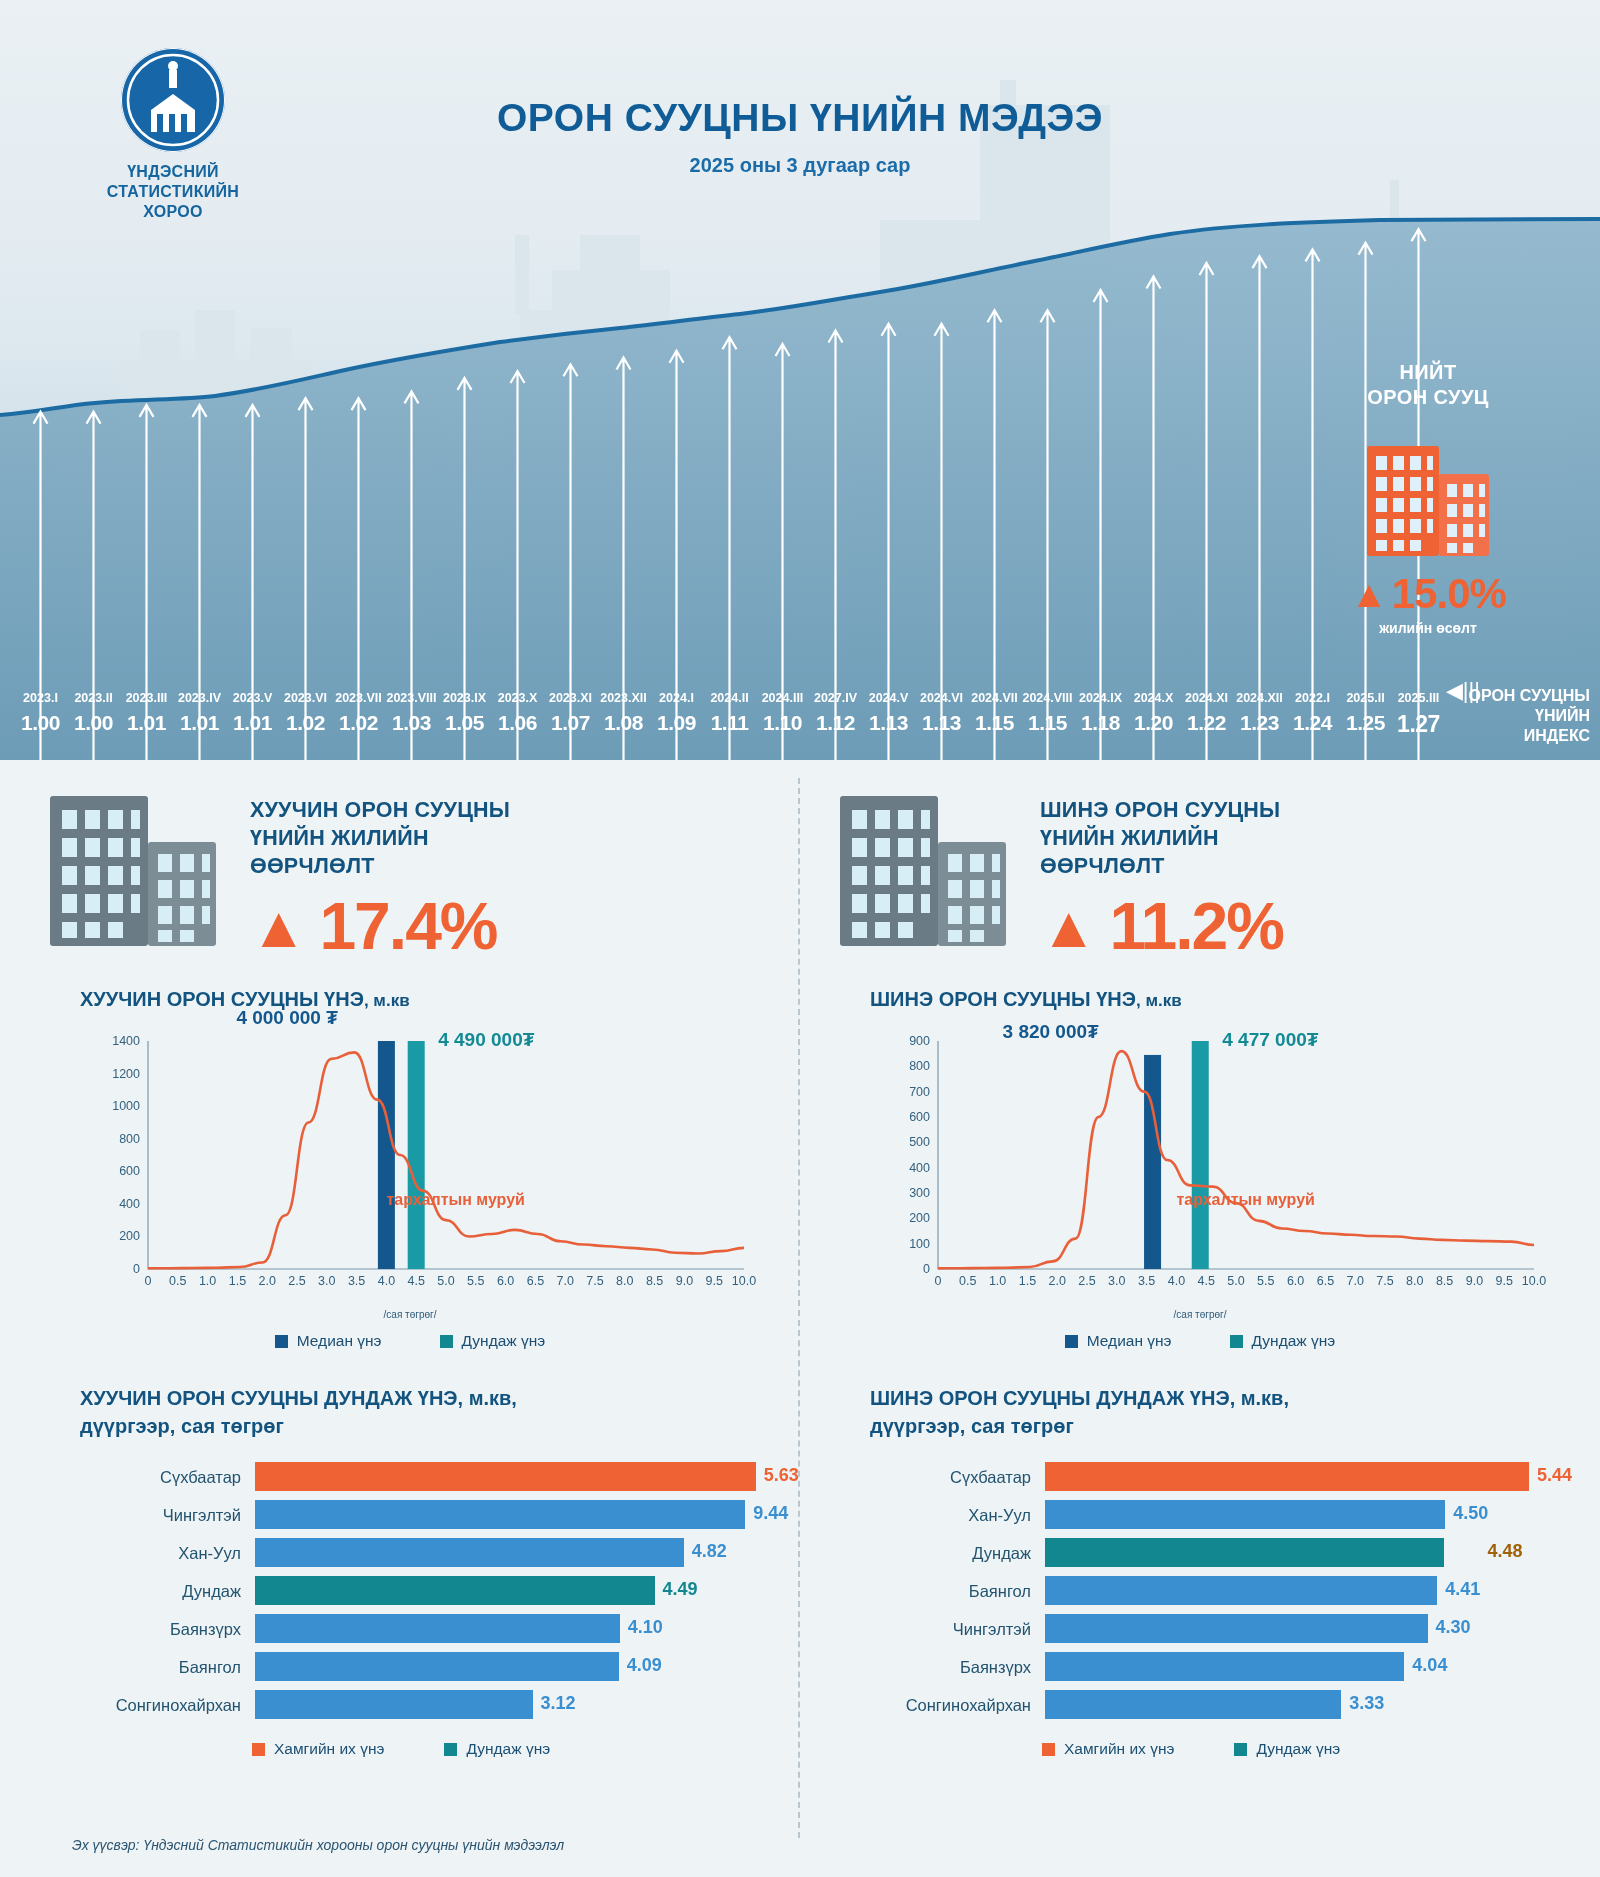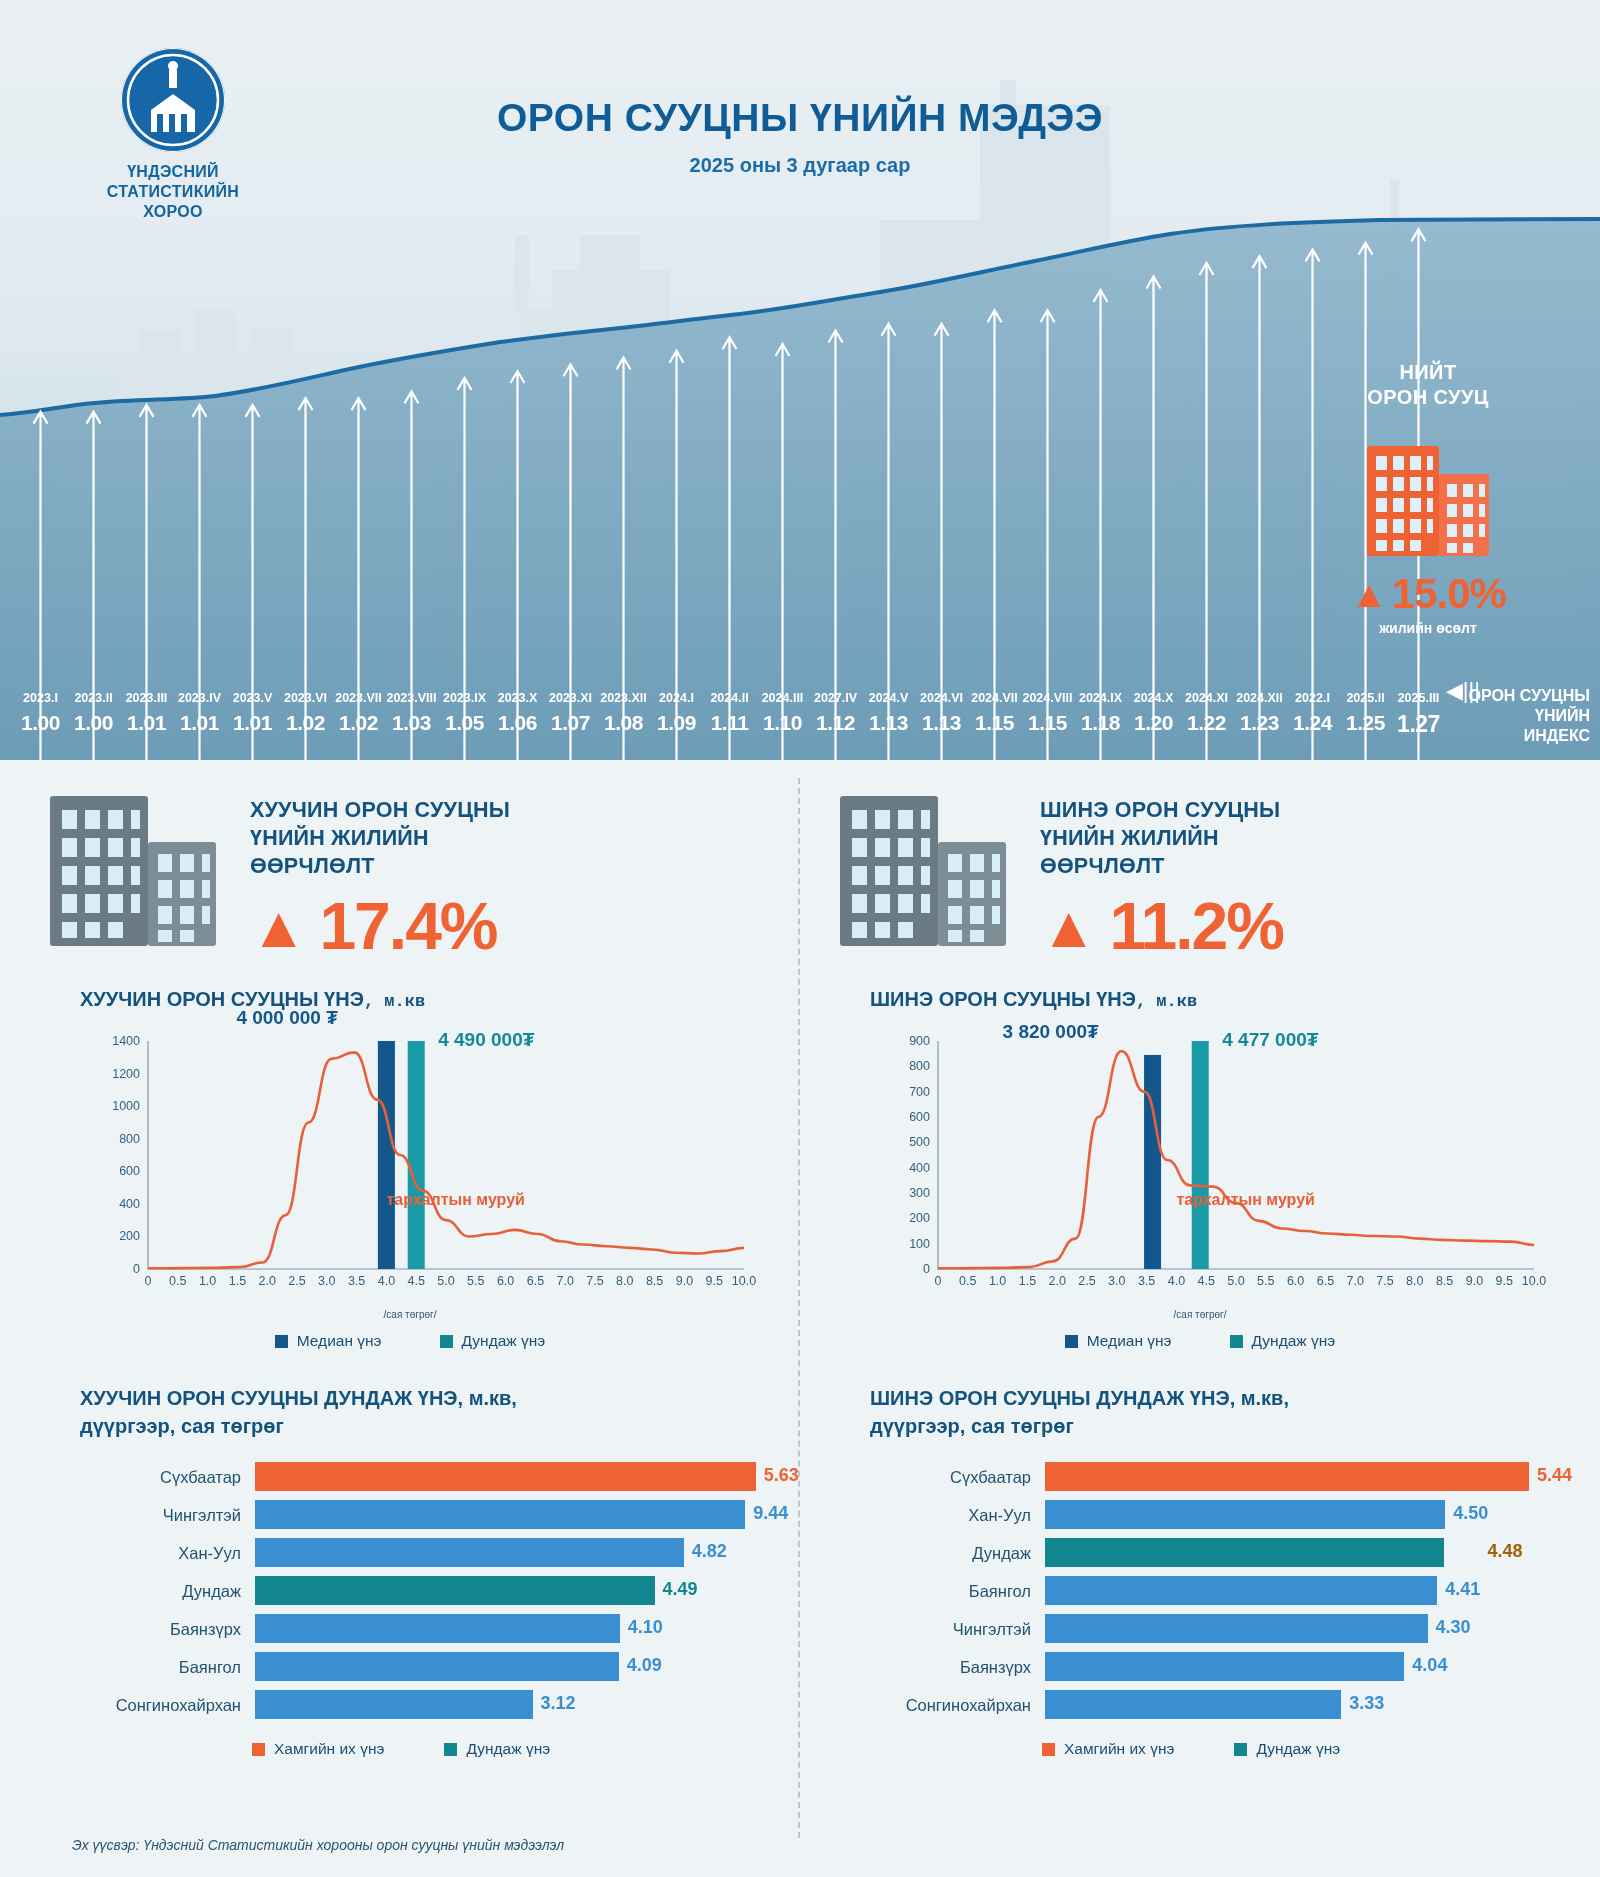--- a/index.html
+++ b/index.html
@@ -87,21 +87,21 @@
   .bldg-icon { width:186px; height:186px; flex:none; position:relative; }
   .yoy-text { padding-top:6px; }
   .yoy-title {
     font-size:21.5px; font-weight:bold; color:#13537f; line-height:1.32; letter-spacing:.2px;
   }
   .yoy-val { display:flex; align-items:center; gap:12px; margin-top:16px; }
   .yoy-val .arrow { font-size:58px; color:#ef6233; line-height:.85; }
   .yoy-val .num { font-size:66px; font-weight:bold; color:#ef6233; letter-spacing:-2px; line-height:.9; }
 
   .sec-title { font-size:20px; color:#13537f; font-weight:bold; margin:22px 0 0 40px; }
-  .sec-title .small { font-size:17px; font-weight:bold;font-family:Liberation Mono, monospace; }
+  .sec-title .small { font-size:17px; font-weight:bold; }
   .sec-title2 { font-size:20px; color:#13537f; font-weight:bold; margin:0 0 14px 40px; line-height:1.4; }
 
   
   .density { position:relative; width:700px; height:290px; margin:6px 0 0 20px; }
   .density svg { position:absolute; left:0; top:0; }
   .dens-lab {
     position:absolute; font-weight:bold; font-size:19px; white-space:nowrap;
   }
   .dens-lab.median { color:#14578c; }
   .dens-lab.mean { color:#138a94; }

